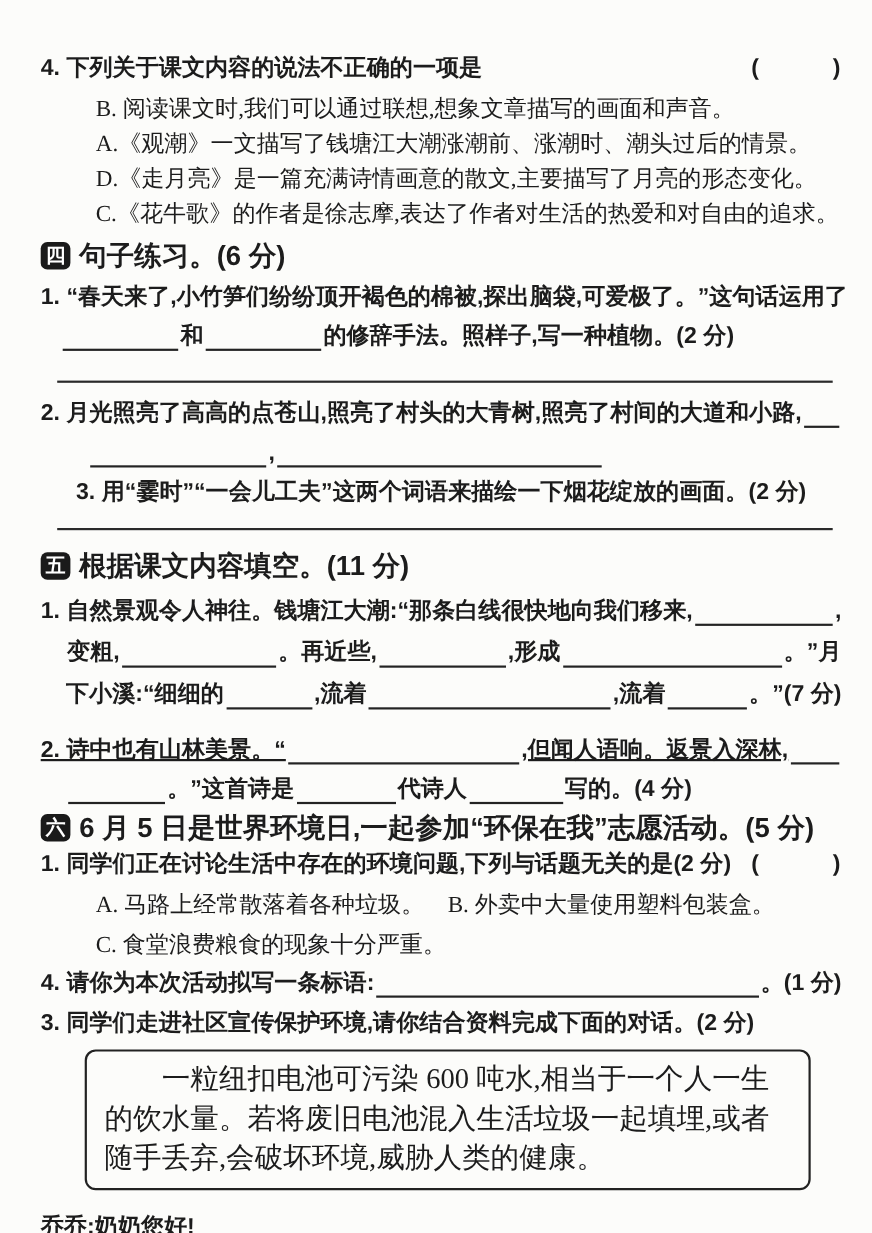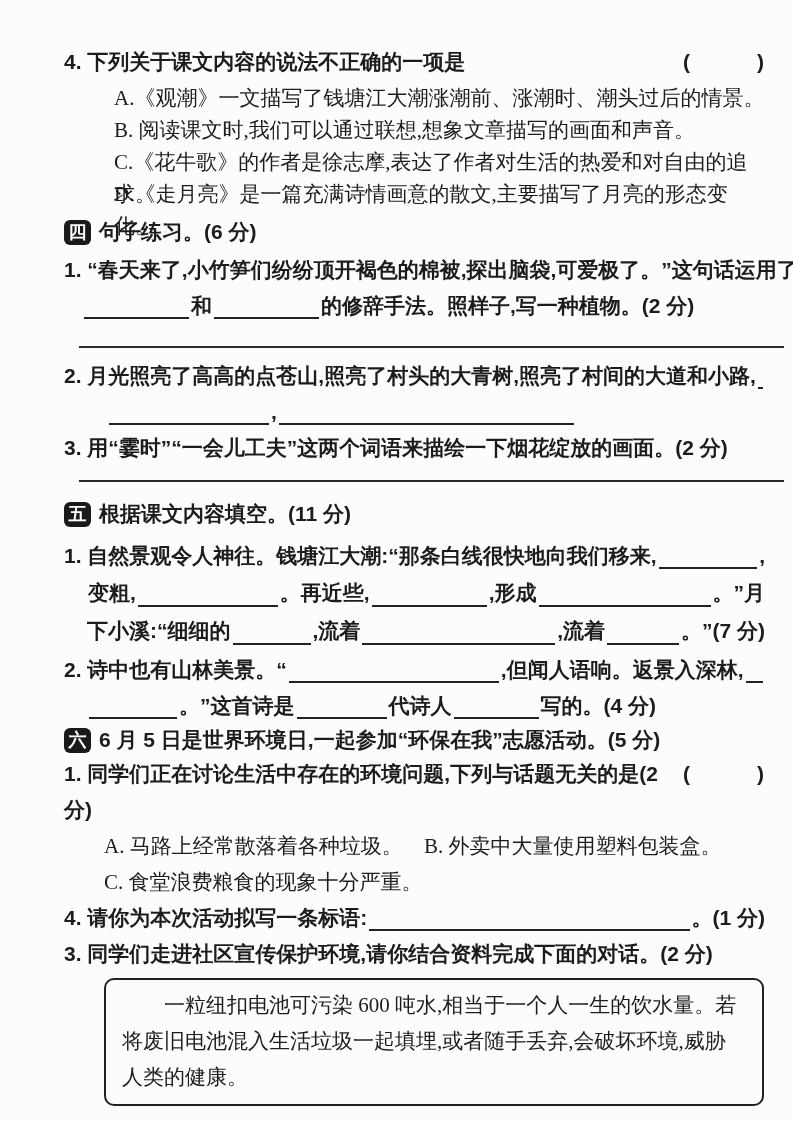--- a/index.html
+++ b/index.html
@@ -7,21 +7,21 @@
     width:793px;height:1121px;
     background:#fcfcfa;
     overflow:hidden;
     font-family:"Liberation Serif","DejaVu Serif",serif;
     color:#1c1c1c;
     font-size:21px;
   }
   .page{
     box-sizing:border-box;
     width:793px;height:1046px;
-    padding:46px 28px 0 64px;
+    padding:46px 28px 0 37px;
   }
   .line{
     line-height:32px;
     white-space:nowrap;
   }
   .flexline{
     display:flex;
     align-items:baseline;
     line-height:36px;
   }
@@ -43,73 +43,73 @@
   .badge{
     display:inline-block;
     width:27px;height:25px;
     background:#1a1a1a;color:#ffffff;
     border-radius:6px;
     text-align:center;line-height:25px;
     font-size:18px;font-weight:700;
     font-family:"Liberation Sans","DejaVu Sans",sans-serif;
     margin-right:8px;flex:0 0 auto;
   }
-  .sec-title{font-size:21px;}
+  .sec-title{font-size:25px;}
   .blank{
     display:inline-block;
     border-bottom:2px solid #232323;
     height:24px;
     align-self:flex-end;
     margin:0 2px 5px 2px;
     flex:0 1 auto;
   }
   .blank.fill{flex:1 1 auto;}
   .answer-rule{
     margin-left:15px;
     width:705px;height:0;
     border-bottom:2px solid #2a2a2a;
   }
   .ind18{margin-left:18px;}
   .ind23{margin-left:23px;}
   .ind43{margin-left:43px;}
-  .two-col{display:flex;margin-left:40px;line-height:36px;}
+  .two-col{display:flex;margin-left:50px;line-height:36px;}
   .two-col .colA{width:320px;flex:0 0 auto;}
   .info-box{
     box-sizing:border-box;
     margin-left:40px;margin-top:6px;
     width:660px;
     border:2.5px solid #222222;
     border-radius:10px;
     padding:7px 16px 9px 16px;
   }
   .info-box p{
     margin:0;
-    font-size:21px;line-height:36px;
+    font-size:26px;line-height:36px;
     text-indent:2em;
     white-space:normal;
   }
   .dialog-line{margin-top:16px;}
-  .mt2{margin-top:2px;}  .mt4{margin-top:4px;}  .mt6{margin-top:6px;}
+  .mt2{margin-top:14px;text-decoration:underline;}  .mt4{margin-top:4px;}  .mt6{margin-top:6px;}
   .mt8{margin-top:8px;}  .mt10{margin-top:10px;} .mt14{margin-top:14px;}
   .mt16{margin-top:16px;} .mt22{margin-top:22px;}
 </style>
 </head>
 <body>
 
 <div class="page">
 
   <div class="line stem-row hei">
     <span>4. 下列关于课文内容的说法不正确的一项是</span>
     <span class="bracket">(　　　)</span>
   </div>
   <div class="mt4">
+    <div class="opt kai">B. 阅读课文时,我们可以通过联想,想象文章描写的画面和声音。</div>
     <div class="opt kai">A.《观潮》一文描写了钱塘江大潮涨潮前、涨潮时、潮头过后的情景。</div>
-    <div class="opt kai">B. 阅读课文时,我们可以通过联想,想象文章描写的画面和声音。</div>
+    <div class="opt kai">D.《走月亮》是一篇充满诗情画意的散文,主要描写了月亮的形态变化。</div>
     <div class="opt kai">C.《花牛歌》的作者是徐志摩,表达了作者对生活的热爱和对自由的追求。</div>
-    <div class="opt kai">D.《走月亮》是一篇充满诗情画意的散文,主要描写了月亮的形态变化。</div>
   </div>
 
   <div class="sec-head mt6">
     <span class="badge">四</span>
     <span class="sec-title hei">句子练习。(6 分)</span>
   </div>
 
   <div class="line hei mt4" style="line-height:36px;">1. “春天来了,小竹笋们纷纷顶开褐色的棉被,探出脑袋,可爱极了。”这句话运用了</div>
   <div class="flexline hei ind18">
     <span class="blank" style="width:105px"></span>
@@ -121,21 +121,21 @@
 
   <div class="flexline hei mt10">
     <span class="t">2. 月光照亮了高高的点苍山,照亮了村头的大青树,照亮了村间的大道和小路,</span>
     <span class="blank fill"></span>
   </div>
   <div class="flexline hei ind43">
     <span class="blank" style="width:160px"></span>
     <span class="t">,</span>
     <span class="blank" style="width:295px"></span>
   </div>
-  <div class="line hei" style="line-height:36px;">3. 用“霎时”“一会儿工夫”这两个词语来描绘一下烟花绽放的画面。(2 分)</div>
+  <div class="line hei" style="line-height:36px;text-align:center;">3. 用“霎时”“一会儿工夫”这两个词语来描绘一下烟花绽放的画面。(2 分)</div>
   <div class="answer-rule mt14"></div>
 
   <div class="sec-head mt16">
     <span class="badge">五</span>
     <span class="sec-title hei">根据课文内容填空。(11 分)</span>
   </div>
 
   <div class="flexline hei mt8">
     <span class="t">1. 自然景观令人神往。钱塘江大潮:“那条白线很快地向我们移来,</span>
     <span class="blank fill"></span>

